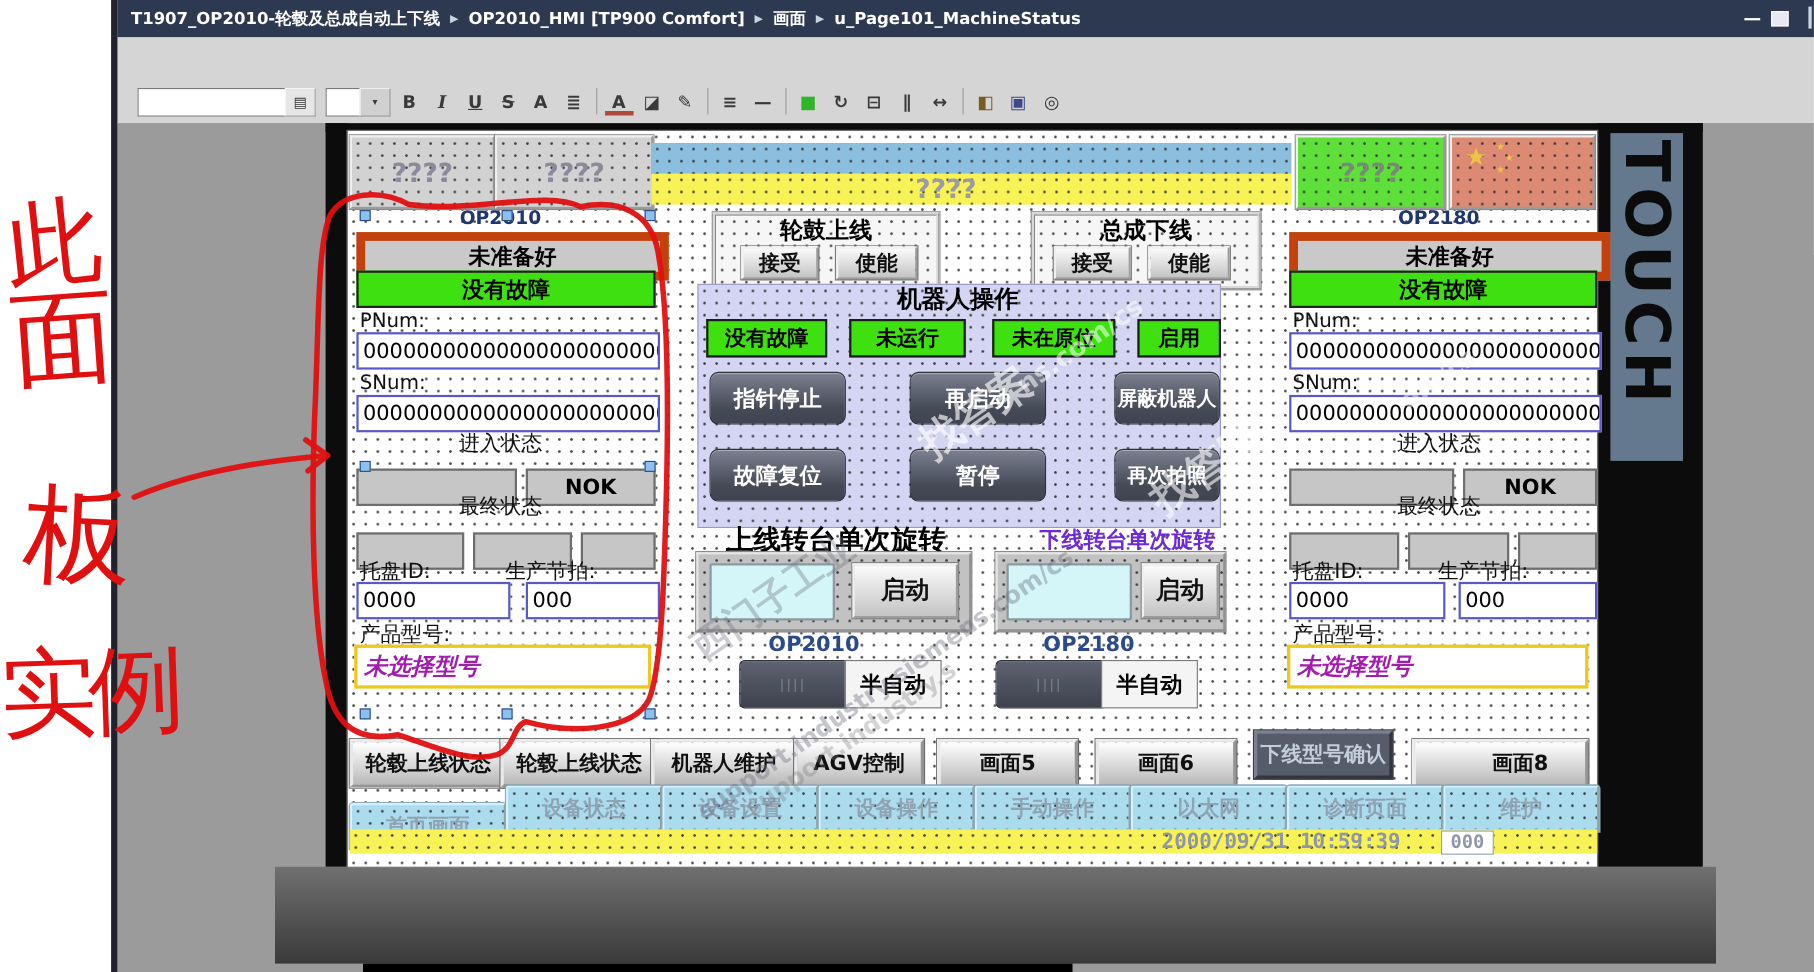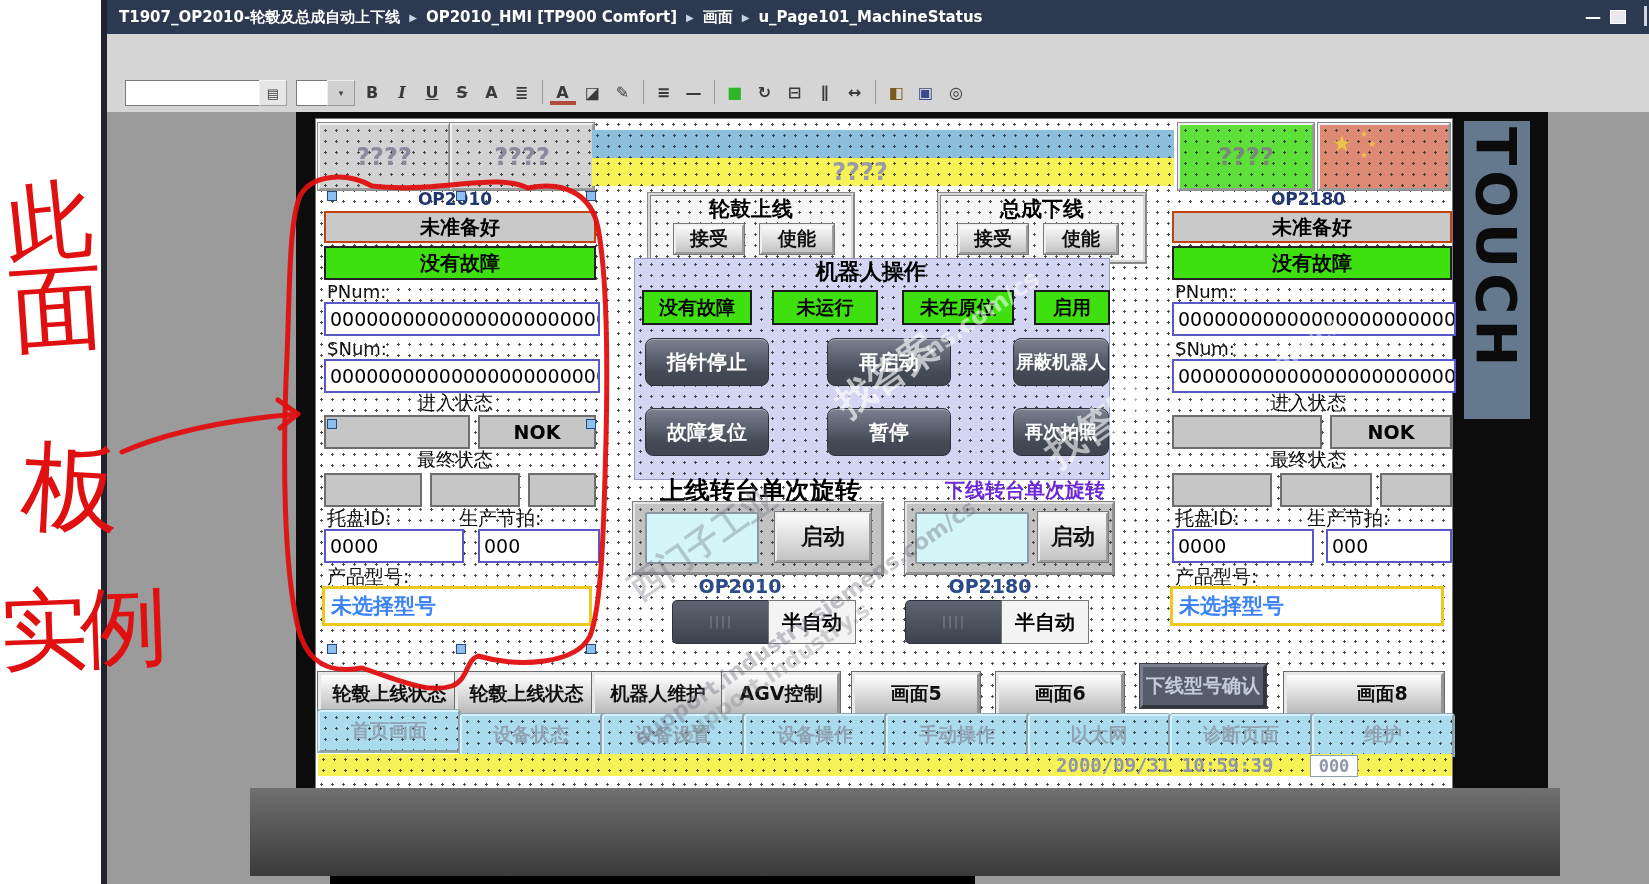--- a/index.html
+++ b/index.html
@@ -8,27 +8,27 @@
   .abs{position:absolute;}
   .dotted{background-image:radial-gradient(rgba(45,45,45,.85) 1px, transparent 1.35px);background-size:11px 11px;}
   .center{display:flex;align-items:center;justify-content:center;}
   .titlebar{background:#2c3950;color:#fff;display:flex;align-items:center;gap:9px;padding-left:12px;
             font-size:15px;font-weight:bold;}
   .crumb-sep{color:#c9d2e2;font-size:10px;font-weight:normal;}
   .tb-btn{height:26px;min-width:26px;display:flex;align-items:center;justify-content:center;
           color:#3a3a3a;font-size:16px;font-weight:bold;border:1px solid transparent;}
   .tb-sep{width:1px;height:24px;background:#9a9a9a;margin:0 4px;}
   .tb-caret{font-size:9px;color:#222;margin-left:1px;border-bottom:2px solid #444;line-height:9px;padding-bottom:1px;}
-  .gray-bar{background:#c9c9c9;border:2px solid #c2410c;font-weight:bold;font-size:20px;color:#000;}
+  .gray-bar{background:#c9c9c9;border:8px solid #c2410c;font-weight:bold;font-size:20px;color:#000;}
   .green-bar{background:#3fe010;border:2px solid #222;font-weight:bold;font-size:20px;color:#000;}
-  .gray-box{background:#c6c6c6;border:2px solid #6e6e6e;font-weight:bold;font-size:19px;color:#000;}
+  .gray-box{background:#c6c6c6;border:2px solid #6e6e6e;font-weight:bold;font-size:19px;color:#000;margin-top:11px;}
   .inp{background:#fff;border:2px solid #5858c8;display:flex;align-items:center;padding-left:4px;
        font-size:19px;color:#000;overflow:hidden;white-space:nowrap;}
   .inp-yellow{background:#fff;border:3px solid #ecc91c;display:flex;align-items:center;padding-left:6px;
-       font-weight:bold;font-size:21px;color:#3b82f6;overflow:hidden;white-space:nowrap;}
+       font-weight:bold;font-size:21px;color:#a21caf;overflow:hidden;white-space:nowrap;font-style:italic;}
   .hmi-label{color:#101010;font-size:18px;white-space:nowrap;}
   .panel-title{color:#20366e;font-weight:bold;font-size:17px;}
   .tmpl-btn{background-color:#d2d2d2;border:2px outset #efefef;box-shadow:0 0 0 1px #8a8a8a;
             color:#8a8a9c;font-weight:bold;font-size:24px;}
   .btn3d{background:linear-gradient(#fbfbfb,#c4c4c4);border:2px outset #f0f0f0;box-shadow:0 0 0 1px #787878;
          font-weight:bold;color:#111;}
   .groupbox{background-color:#f6f6f6;border:3px ridge #d8d8d8;box-shadow:0 0 0 1px #8a8a8a;}
   .robotpanel{background-color:#d4d5f2;border:1px solid #9898c4;}
   .statusgreen{background:#3fe010;border:2px solid #1b1b1b;font-weight:bold;font-size:19px;color:#000;}
   .darkbtn{background:linear-gradient(#7b8190,#454a57 70%,#3f4450);border:1px solid #2e323c;border-radius:8px;
@@ -267,21 +267,21 @@
 
 <div class="abs navtab center" style="left:318px;top:672px;width:137px;height:38px;">轮毂上线状态</div>
 <div class="abs navtab center" style="left:455px;top:672px;width:137px;height:38px;">轮毂上线状态</div>
 <div class="abs navtab center" style="left:592px;top:672px;width:126px;height:38px;">机器人维护</div>
 <div class="abs navtab center" style="left:722px;top:672px;width:112px;height:38px;">AGV控制</div>
 <div class="abs navtab center" style="left:852px;top:672px;width:122px;height:38px;">画面5</div>
 <div class="abs navtab center" style="left:996px;top:672px;width:122px;height:38px;">画面6</div>
 <div class="abs navtab-active center" style="left:1140px;top:664px;width:120px;height:38px;">下线型号确认</div>
 <div class="abs navtab center" style="left:1284px;top:672px;width:118px;height:38px;padding-left:36px;">画面8</div>
 
-<div class="abs bluetab center dotted" style="left:318px;top:710px;width:138px;height:38px;background-color:#aadcee;">首页画面</div>
+<div class="abs bluetab center dotted" style="left:318px;top:730px;width:138px;height:38px;background-color:#aadcee;">首页画面</div>
 <div class="abs bluetab center dotted" style="left:460px;top:714px;width:138px;height:38px;background-color:#aadcee;">设备状态</div>
 <div class="abs bluetab center dotted" style="left:602px;top:714px;width:138px;height:38px;background-color:#aadcee;text-align:center;">设备设置</div>
 <div class="abs bluetab center dotted" style="left:744px;top:714px;width:138px;height:38px;background-color:#aadcee;">设备操作</div>
 <div class="abs bluetab center dotted" style="left:886px;top:714px;width:138px;height:38px;background-color:#aadcee;">手动操作</div>
 <div class="abs bluetab center dotted" style="left:1028px;top:714px;width:138px;height:38px;background-color:#aadcee;">以太网</div>
 <div class="abs bluetab center dotted" style="left:1170px;top:714px;width:138px;height:38px;background-color:#aadcee;">诊断页面</div>
 <div class="abs bluetab center dotted" style="left:1312px;top:714px;width:138px;height:38px;background-color:#aadcee;">维护</div>
 
 <div class="abs dotted" style="left:318px;top:754px;width:1134px;height:22px;background-color:#f7f255;"></div>
 <div class="abs" style="left:1056px;top:755px;height:20px;display:flex;align-items:center;color:#8f96a8;font-weight:bold;font-size:19px;font-family:'DejaVu Sans Mono',monospace;">2000/09/31 10:59:39</div>

